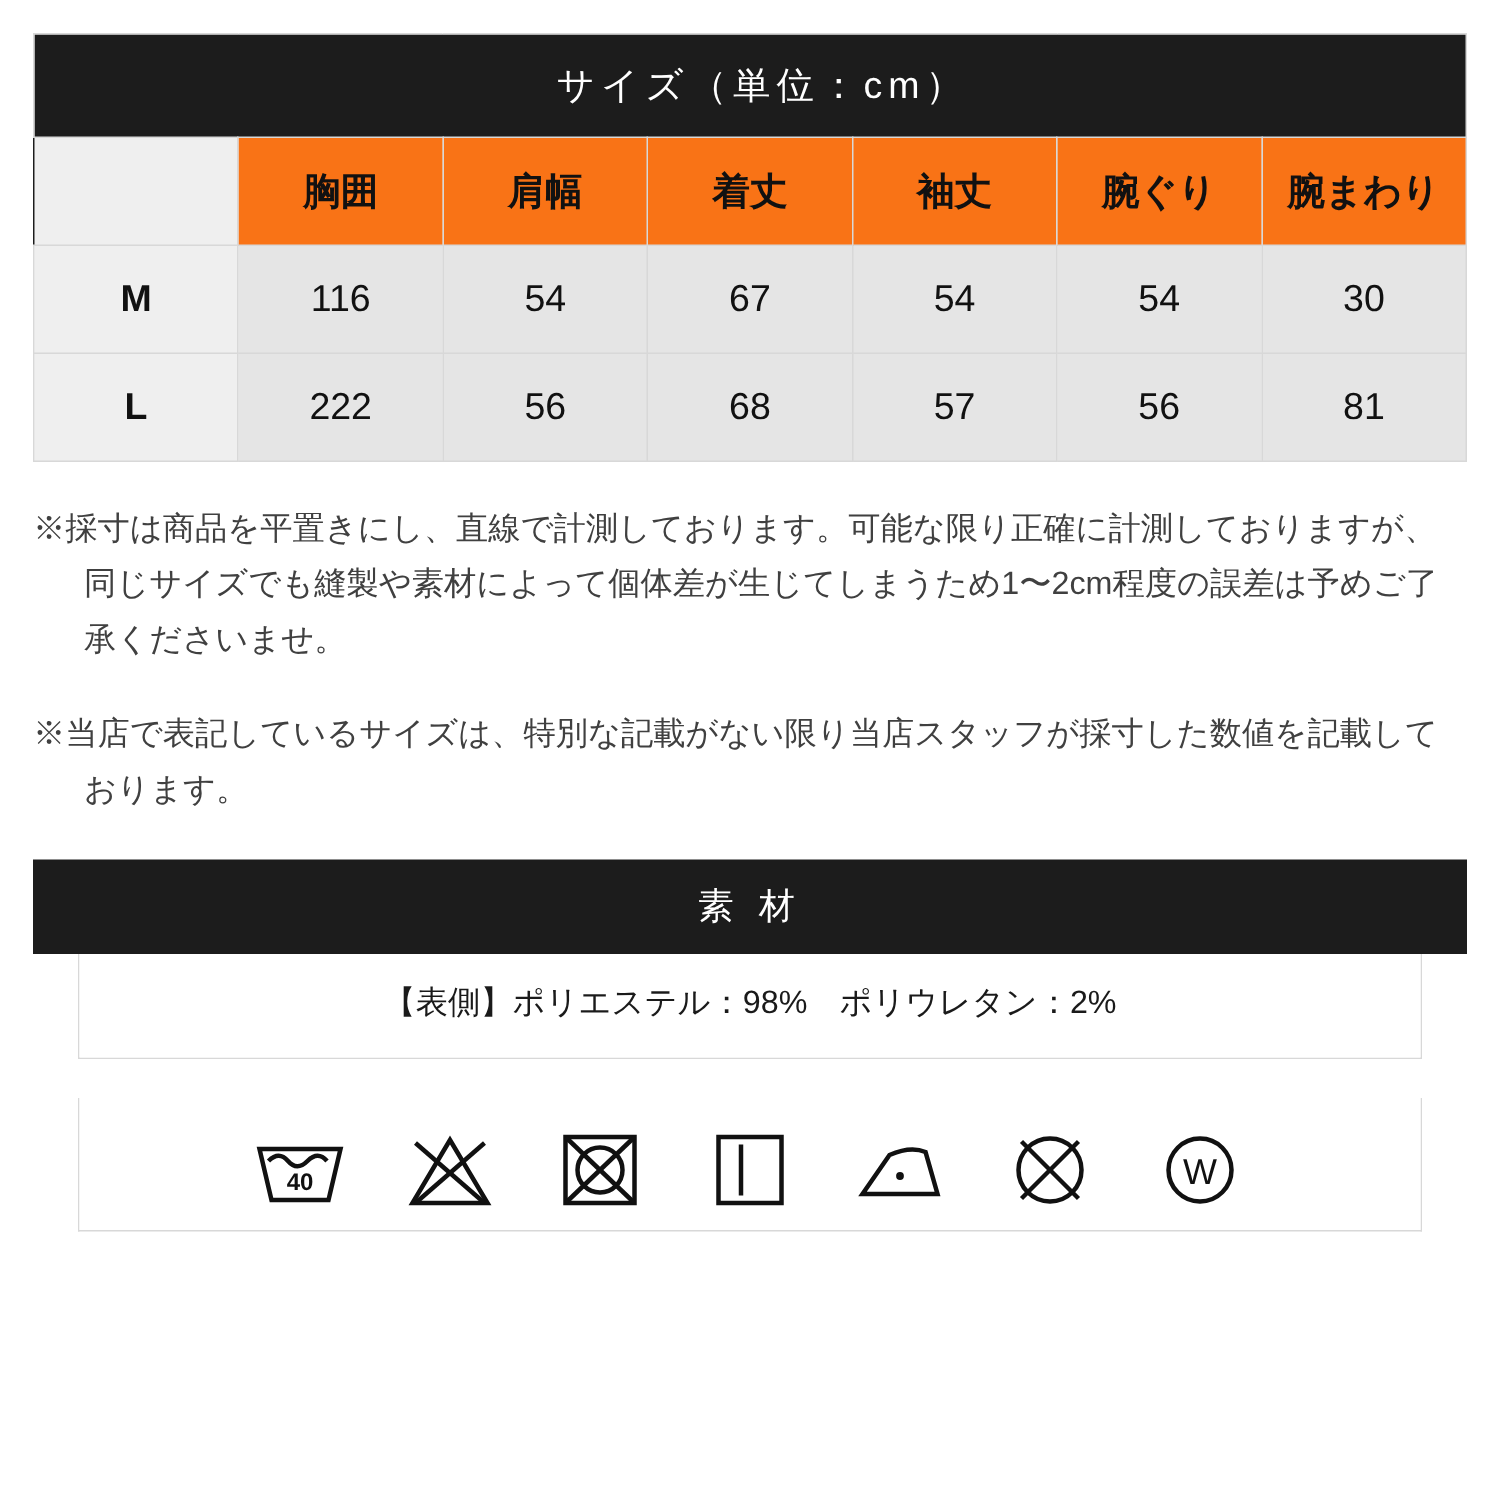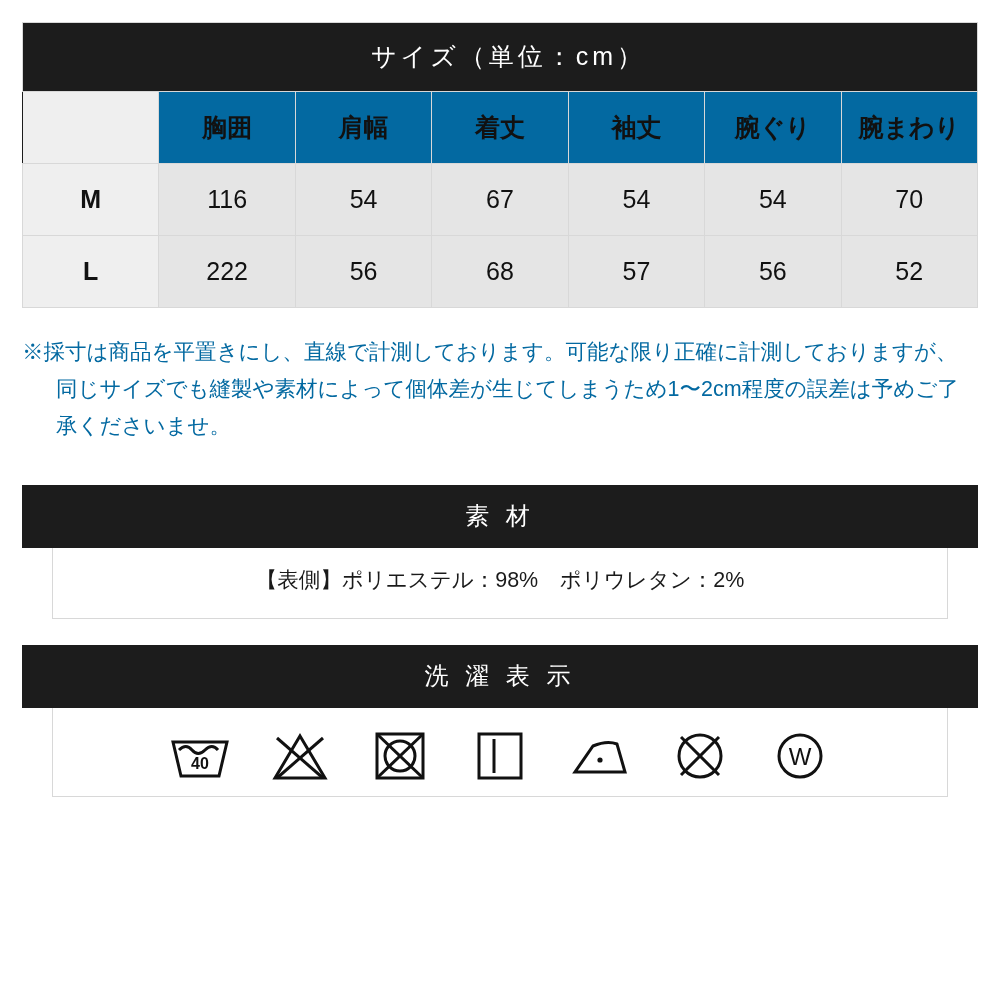--- a/index.html
+++ b/index.html
@@ -37,21 +37,21 @@
     font-size: 25px;
     letter-spacing: 4px;
     padding: 17px 0 18px 17px;
     font-weight: 400;
   }
   .size-table th, .size-table td {
     border: 1px solid #d8d8d8;
     text-align: center;
   }
   .size-table thead.head-row th {
-    background: #0369a1;
+    background: #f97316;
     font-size: 25px;
     font-weight: bold;
     padding: 19px 0;
     color: #111;
   }
   .size-table thead.head-row th.corner {
     background: #efefef;
     border-left: 1px solid #1c1c1c;
   }
   .size-table tbody td {
@@ -66,21 +66,21 @@
   }
   .col-label { width: 112px; }
   .col-data { width: 140px; }
 
   
   .notes {
     width: 956px;
     margin: 26px auto 0 auto;
     font-size: 21.5px;
     line-height: 1.72;
-    color: #0369a1;
+    color: #404040;
   }
   .note-block {
     margin-bottom: 26px;
     padding-left: 34px;
     text-indent: -34px;
   }
   .note-block:last-child { margin-bottom: 0; }
 
   
   .panel {
@@ -102,21 +102,21 @@
     text-align: center;
     padding: 14px 0 18px 0;
     background: #fff;
   }
   .panel-body .line {
     font-size: 21.5px;
     line-height: 1.75;
     color: #1a1a1a;
   }
 
-  .material-wrap { margin-top: 40px; }
+  .material-wrap { margin-top: 28px; }
   .wash-wrap { margin-top: 26px; }
 
   
   .wash-icons {
     display: flex;
     justify-content: center;
     align-items: center;
     gap: 34px;
     padding: 18px 0 10px 0;
     background: #fff;
@@ -150,49 +150,49 @@
       </tr>
     </thead>
     <tbody>
       <tr>
         <td class="row-label">M</td>
         <td>116</td>
         <td>54</td>
         <td>67</td>
         <td>54</td>
         <td>54</td>
-        <td>70</td>
+        <td>30</td>
       </tr>
       <tr>
         <td class="row-label">L</td>
         <td>222</td>
         <td>56</td>
         <td>68</td>
         <td>57</td>
         <td>56</td>
-        <td>52</td>
+        <td>81</td>
       </tr>
     </tbody>
   </table>
 
   <div class="notes">
     <div class="note-block">※採寸は商品を平置きにし、直線で計測しております。可能な限り正確に計測しておりますが、同じサイズでも縫製や素材によって個体差が生じてしまうため1〜2cm程度の誤差は予めご了承くださいませ。</div>
+    <div class="note-block">※当店で表記しているサイズは、特別な記載がない限り当店スタッフが採寸した数値を記載しております。</div>
   </div>
 
   <div class="material-wrap">
     <div class="panel-header">素 材</div>
     <div class="panel">
       <div class="panel-body">
         <div class="line">【表側】ポリエステル：98%　ポリウレタン：2%</div>
       </div>
     </div>
   </div>
 
   <div class="wash-wrap">
-    <div class="panel-header">洗 濯 表 示</div>
     <div class="panel">
       <div class="wash-icons">
 
         <span>
           <svg class="wash-icon" viewBox="0 0 66 60" xmlns="http://www.w3.org/2000/svg">
             <path d="M6 16 L60 16 L52 50 L14 50 Z" fill="none" stroke="#111" stroke-width="3"></path>
             <path d="M12 24 q7 -7 13 0 t13 0 t13 0" fill="none" stroke="#111" stroke-width="3"></path>
             <text x="33" y="43" font-family="Liberation Sans, sans-serif" font-size="16" font-weight="bold" text-anchor="middle" fill="#111">40</text>
           </svg>
         </span>

